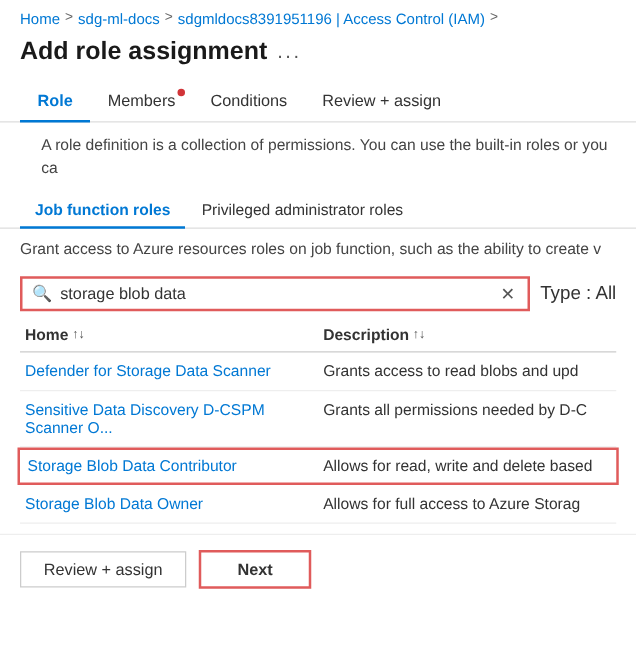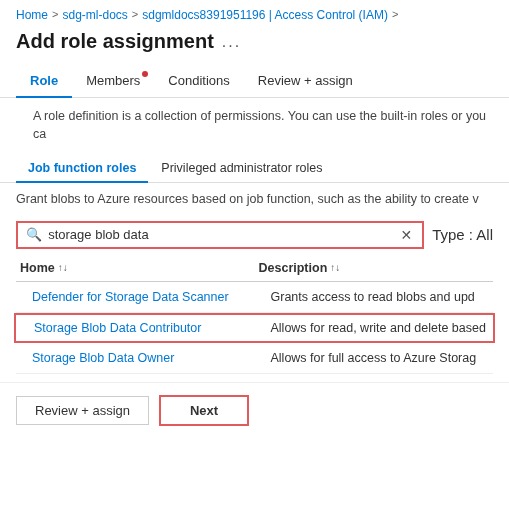--- a/index.html
+++ b/index.html
@@ -181,21 +181,20 @@
     .table-row.selected {
       border: 2px solid #e05b5b;
       background: #fff;
       margin: 0 -2px;
       padding: 4px 2px;
     }
     .td {
       font-size: 12.5px;
       color: #333;
       padding: 2px 4px;
-      margin-left: 12px;
     }
     .td.name {
       color: #0078d4;
       cursor: pointer;
     }
 
     .footer {
       display: flex;
       align-items: center;
       padding: 12px 16px;
@@ -256,21 +255,21 @@
 
 <div class="sub-tabs">
   <div class="sub-tab active">
     <span>Job function roles</span>
   </div>
   <div class="sub-tab">
     <span>Privileged administrator roles</span>
   </div>
 </div>
 
-<p class="sub-description">Grant blobs to Azure resources based on job function, such as the ability to create v</p>
+<p class="sub-description">Grant access to Azure resources roles on job function, such as the ability to create v</p>
 
 <div class="search-row">
   <div class="search-box">
     <span class="search-icon-wrap">🔍</span>
     <input class="search-input" type="text" value="storage blob data" style="">
     <button class="clear-btn">✕</button>
   </div>
   <span class="type-label">Type : All</span>
 </div>
 
@@ -284,20 +283,24 @@
       <span>Description</span>
       <span class="sort-icon">↑↓</span>
     </div>
   </div>
 
   <div class="table-row">
     <div class="td name">Defender for Storage Data Scanner</div>
     <div class="td">Grants access to read blobs and upd</div>
   </div>
 
+  <div class="table-row">
+    <div class="td name">Sensitive Data Discovery D-CSPM Scanner O...</div>
+    <div class="td">Grants all permissions needed by D-C</div>
+  </div>
 
   <div class="table-row selected">
     <div class="td name">Storage Blob Data Contributor</div>
     <div class="td">Allows for read, write and delete based</div>
   </div>
 
   <div class="table-row">
     <div class="td name">Storage Blob Data Owner</div>
     <div class="td">Allows for full access to Azure Storag</div>
   </div>

